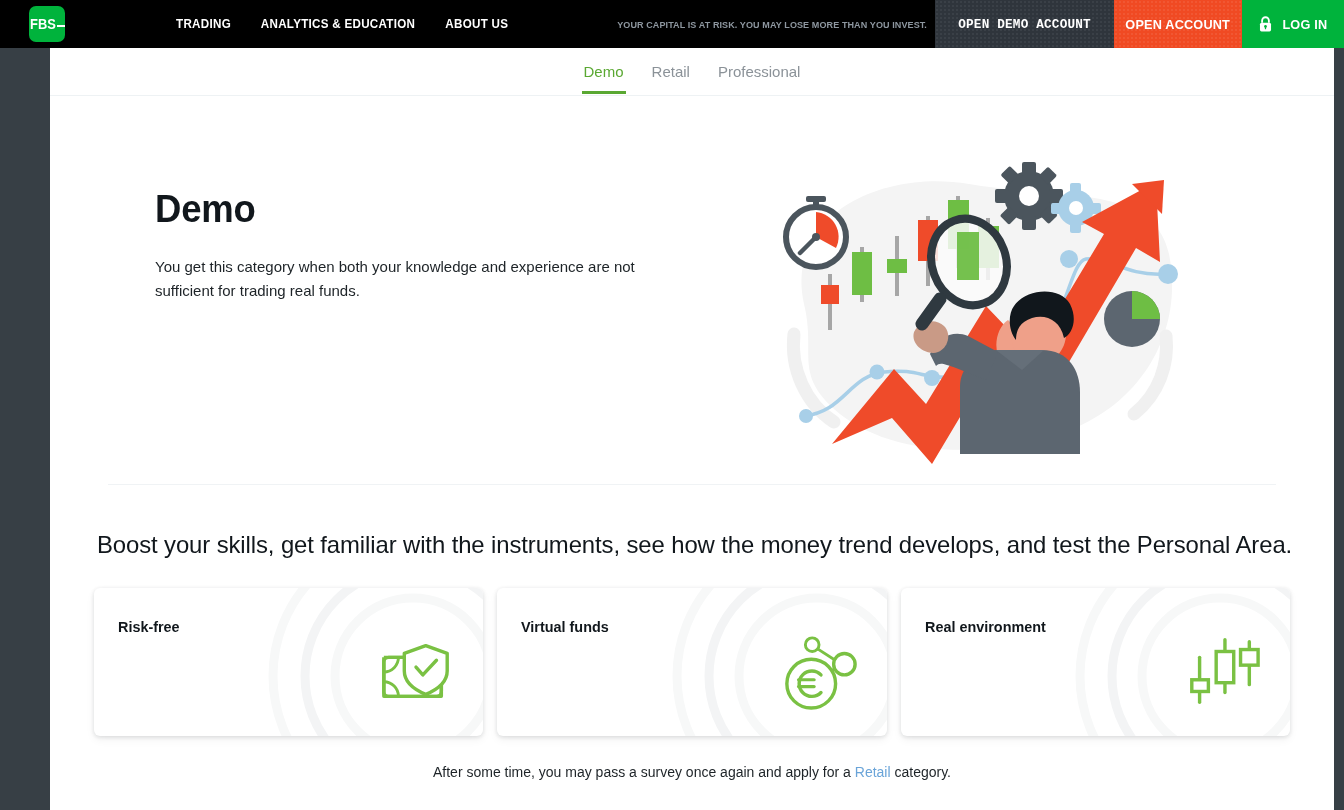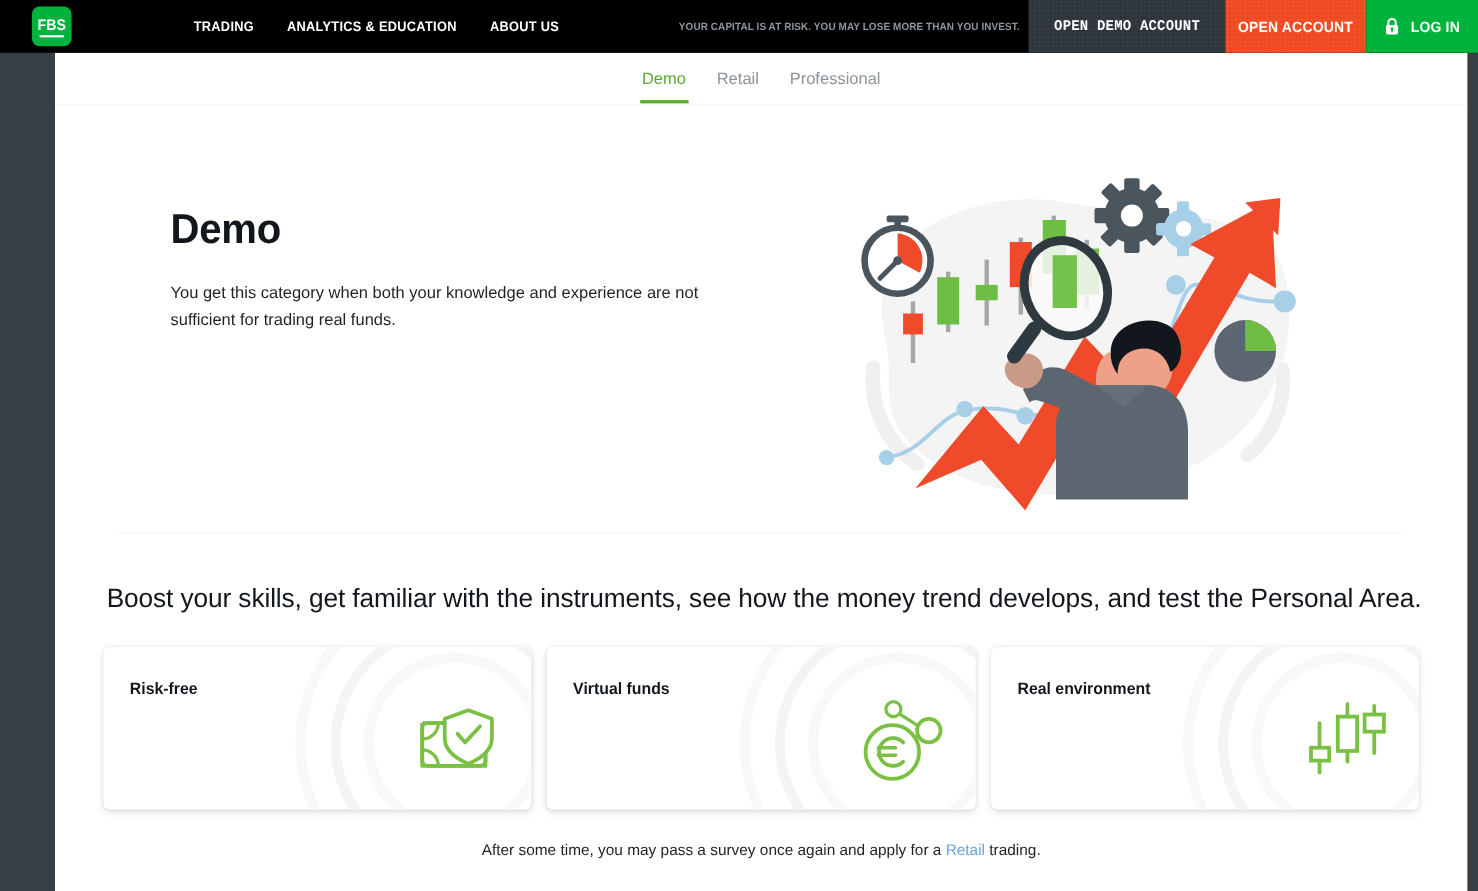--- a/index.html
+++ b/index.html
@@ -17,21 +17,21 @@
     background: #000000;
     display: flex; align-items: stretch;
     z-index: 20;
   }
   .logo-wrap {
     width: 110px; display: flex; align-items: center; justify-content: center;
   }
   .logo {
     width: 36px; height: 36px; border-radius: 7px;
     background: #00b33c;
-    display: flex; flex-direction: column;
+    display: flex; flex-direction: row;
     align-items: center; justify-content: center;
     position: relative;
   }
   .logo-text {
     color: #ffffff; font-size: 14px; font-weight: bold;
     letter-spacing: 0px; line-height: 1; font-family: "Liberation Sans", sans-serif;
     transform: scaleX(0.92);
   }
   .logo-bar {
     width: 22px; height: 2px; background: #ffffff; margin-top: 3px;
@@ -375,16 +375,16 @@
         <line x1="42" y1="8" x2="42" y2="62" stroke="#7ac143" stroke-width="3.5" stroke-linecap="round"></line>
         <rect x="33" y="20" width="18" height="32" fill="#ffffff" stroke="#7ac143" stroke-width="3.5"></rect>
         <line x1="67" y1="10" x2="67" y2="54" stroke="#7ac143" stroke-width="3.5" stroke-linecap="round"></line>
         <rect x="58" y="18" width="18" height="16" fill="#ffffff" stroke="#7ac143" stroke-width="3.5"></rect>
       </svg>
     </div>
 
   </div>
 
   <div class="footnote">
-    <span>After some time, you may pass a survey once again and apply for a </span><a href="#">Retail</a><span> trading.</span>
+    <span>After some time, you may pass a survey once again and apply for a </span><a href="#">Retail</a><span> category.</span>
   </div>
 
 </div>
 
 </body></html>

